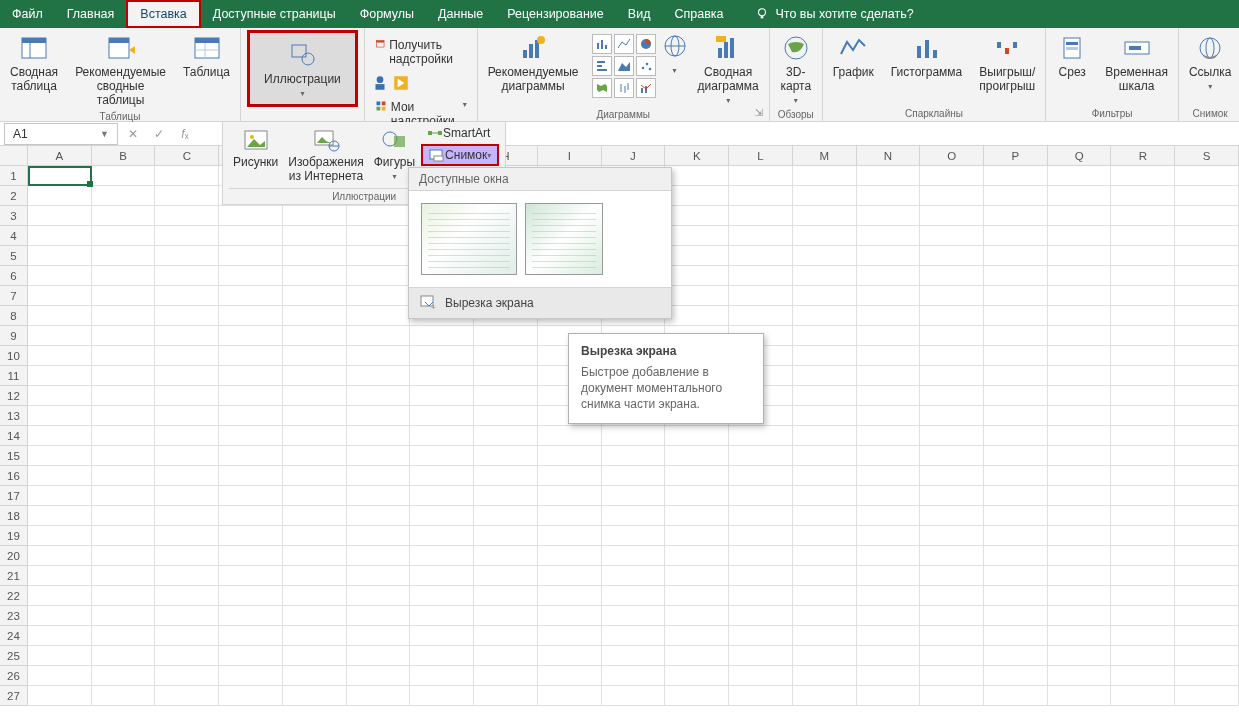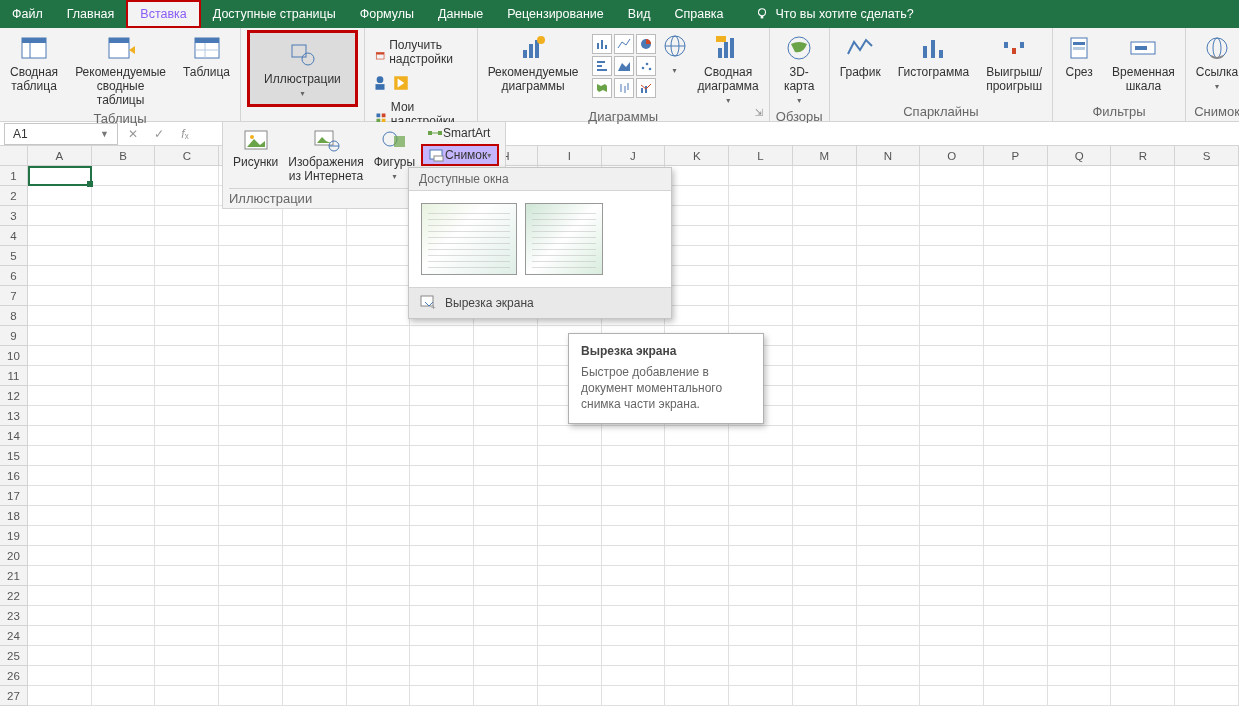--- a/index.html
+++ b/index.html
@@ -1,34 +1,34 @@
 <!DOCTYPE html>
 <html><head>
 <meta charset="utf-8">
 <style>
 * { box-sizing: border-box; margin: 0; padding: 0; font-family: "Segoe UI", Tahoma, sans-serif; }
 body { width: 1239px; height: 728px; background: #fff; overflow: hidden; font-size: 12px; color: #333; }
 
 
 .tab-bar { background: #217346; height: 28px; display: flex; align-items: stretch; color: #fff; }
 .tab { padding: 0 12px; display: flex; align-items: center; cursor: pointer; font-size: 12.5px; }
-.tab.active { background: #f3f3f3; color: #8b5cf6; }
+.tab.active { background: #f3f3f3; color: #0c4a6e; }
 .tab.hl { border: 2px solid #c00000; }
 .tell-me { display: flex; align-items: center; gap: 6px; margin-left: 8px; }
 .bulb-icon { width: 14px; height: 14px; }
 
 
 .ribbon { background: #f3f3f3; border-bottom: 1px solid #d4d4d4; height: 94px; display: flex; }
 .group { border-right: 1px solid #d4d4d4; padding: 2px 6px 0 6px; display: flex; flex-direction: column; justify-content: space-between; align-items: center; }
 .group-row { display: flex; gap: 9px; align-items: flex-start; }
-.group-label { font-size: 13px; color: #666; padding: 2px 0; }
+.group-label { font-size: 10px; color: #666; text-align: center; padding: 2px 0; }
 .big-btn { display: flex; flex-direction: column; align-items: center; justify-content: flex-start; padding: 2px 4px; text-align: center; cursor: pointer; line-height: 1.15; gap: 2px; }
 .big-btn .ico { width: 32px; height: 32px; display: flex; align-items: center; justify-content: center; }
 .big-btn.hl { background: #dcdcdc; border: 3px solid #c00000; padding: 6px 14px; }
-.small-btn { display: flex; align-items: flex-end; gap: 4px; padding: 2px 4px; cursor: pointer; font-size: 12px; }
+.small-btn { display: flex; align-items: flex-start; gap: 4px; padding: 2px 4px; cursor: pointer; font-size: 12px; }
 .small-btn .ico { width: 16px; height: 16px; }
 .stack { display: flex; flex-direction: column; gap: 2px; }
 .mini-grid { display: grid; grid-template-columns: repeat(3, 20px); grid-auto-rows: 20px; gap: 2px; }
 .mini-grid .cell { width: 20px; height: 20px; background: #fff; border: 1px solid #bbb; display:flex; align-items:center; justify-content:center; }
 .dialog-launcher { position: absolute; right: 2px; bottom: 2px; width: 12px; height: 12px; font-size:10px; color:#888; }
 .group.rel { position: relative; }
 
 
 .illus-strip { position: absolute; left: 222px; top: 122px; background: #f3f3f3; border: 1px solid #d4d4d4; border-top: none; display: flex; flex-direction: column; padding: 2px 6px 0 6px; z-index: 5; }
 .illus-row { display: flex; gap: 2px; }

